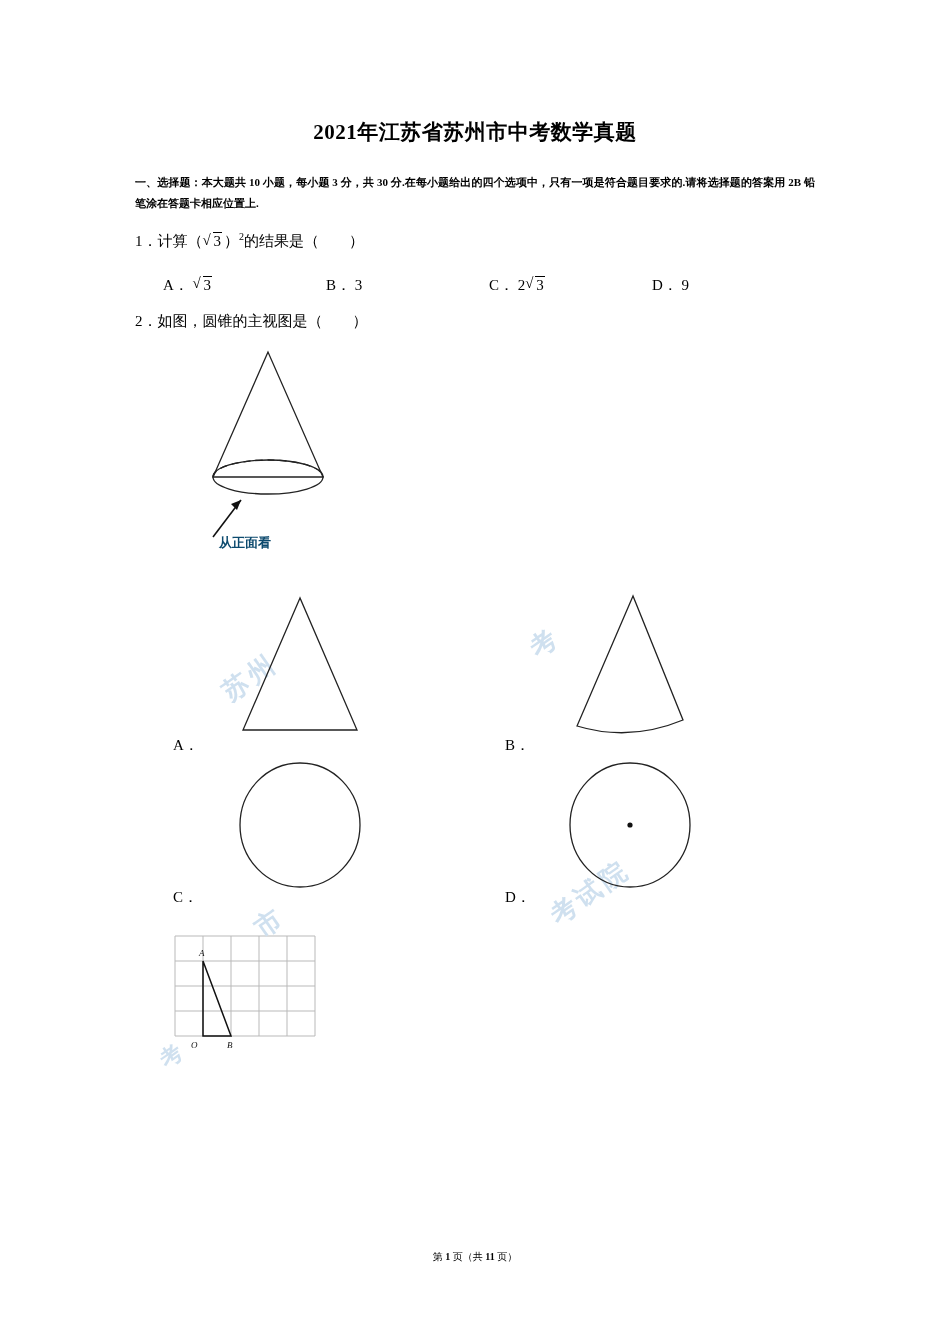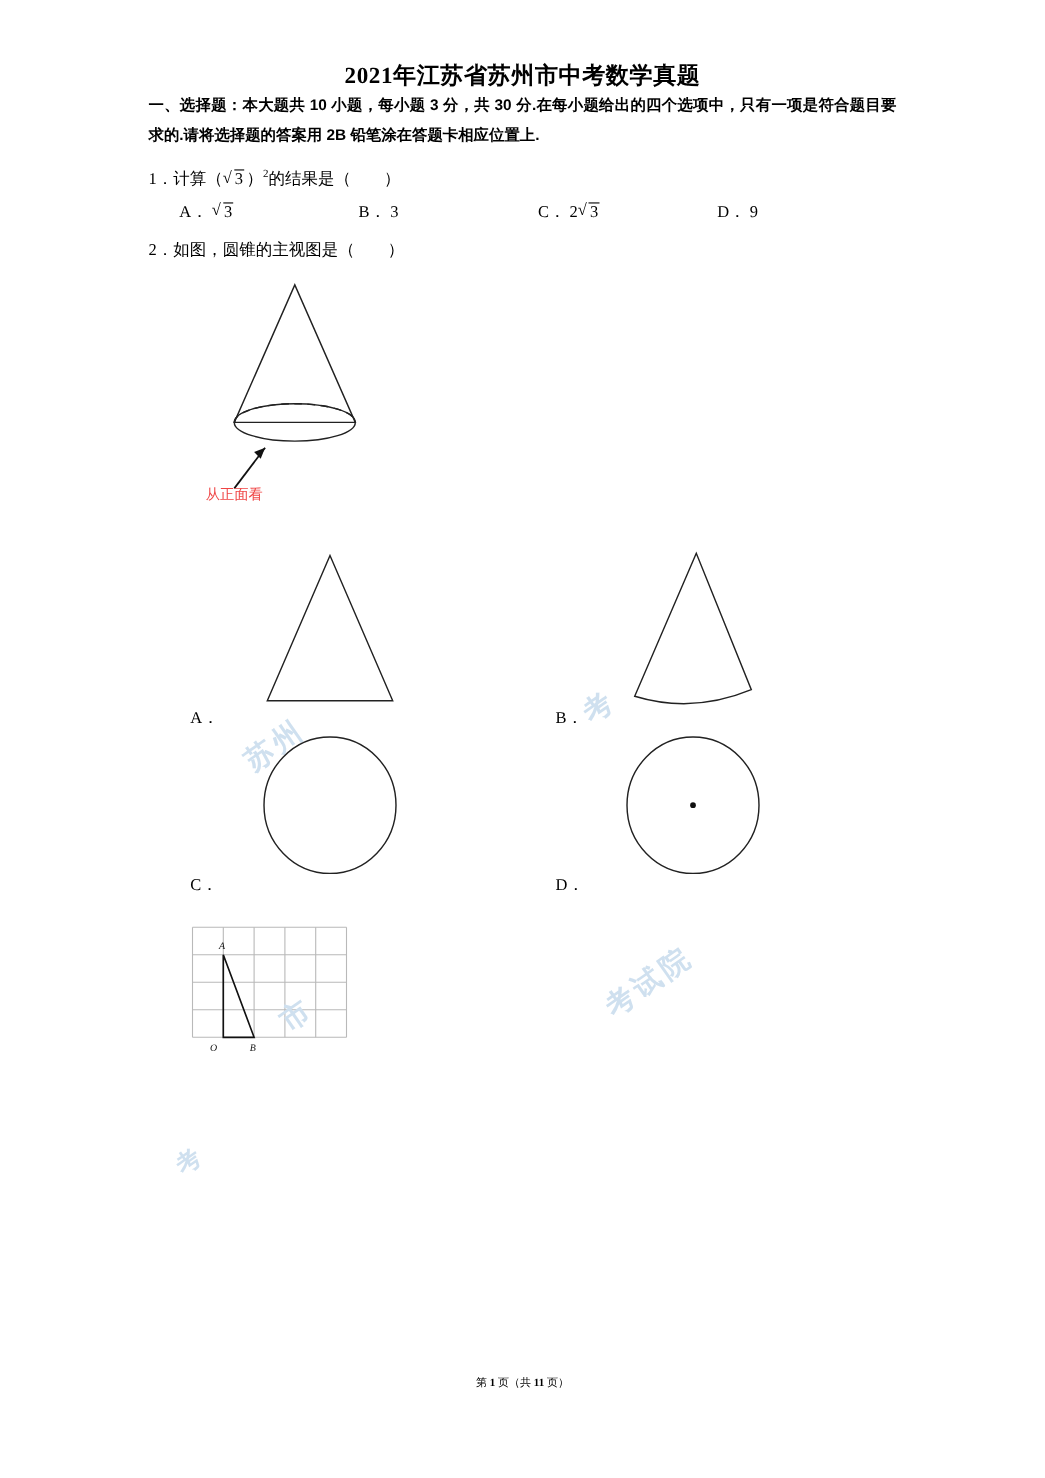--- a/index.html
+++ b/index.html
@@ -18,47 +18,48 @@
   .page {
     position: absolute;
     left: 0; top: 0;
     width: 950px;
     height: 1344px;
     box-sizing: border-box;
     padding: 0 135px;
   }
   .doc-title {
     margin: 0;
-    padding-top: 54px;
+    padding-top: 118px;
     font-size: 21px;
     font-weight: bold;
     text-align: center;
     font-family: "Liberation Serif", serif;
     letter-spacing: 0.5px;
   }
   .section-head {
-    font-size: 14px;
+    margin-top: 26px;
+    font-size: 11px;
     font-weight: bold;
     line-height: 1.95;
     text-align: justify;
-    font-family: Liberation Sans, sans-serif;
+    font-family: Liberation Serif, serif;
   }
   .q {
     margin-top: 12px;
     font-size: 15px;
     line-height: 1.9;
   }
   .q-num {
     display: inline;
   }
   .q-body {
     display: inline;
   }
   .choices-row {
-    margin-top: 6px;
+    margin-top: 21px;
     font-size: 15px;
     display: flex;
     padding-left: 28px;
   }
   .choice {
     width: 175px;
     white-space: nowrap;
   }
   .sqrt {
     display: inline-block;
@@ -93,22 +94,23 @@
     position: relative;
     width: 200px;
     height: 240px;
     margin-left: 38px;
     margin-top: 6px;
   }
   .fig-label-cn {
     position: absolute;
     font-family: "Liberation Serif", serif;
     font-size: 13px;
-    font-weight: normal;
-    color: #ef4444;
+    font-weight: bold;
+    color: #0c4a6e;
+    margin-left: 32px;
   }
 
   .opt-grid {
     margin-top: 8px;
     position: relative;
     width: 680px;
     height: 330px;
     margin-left: 30px;
   }
   .opt-cell {

